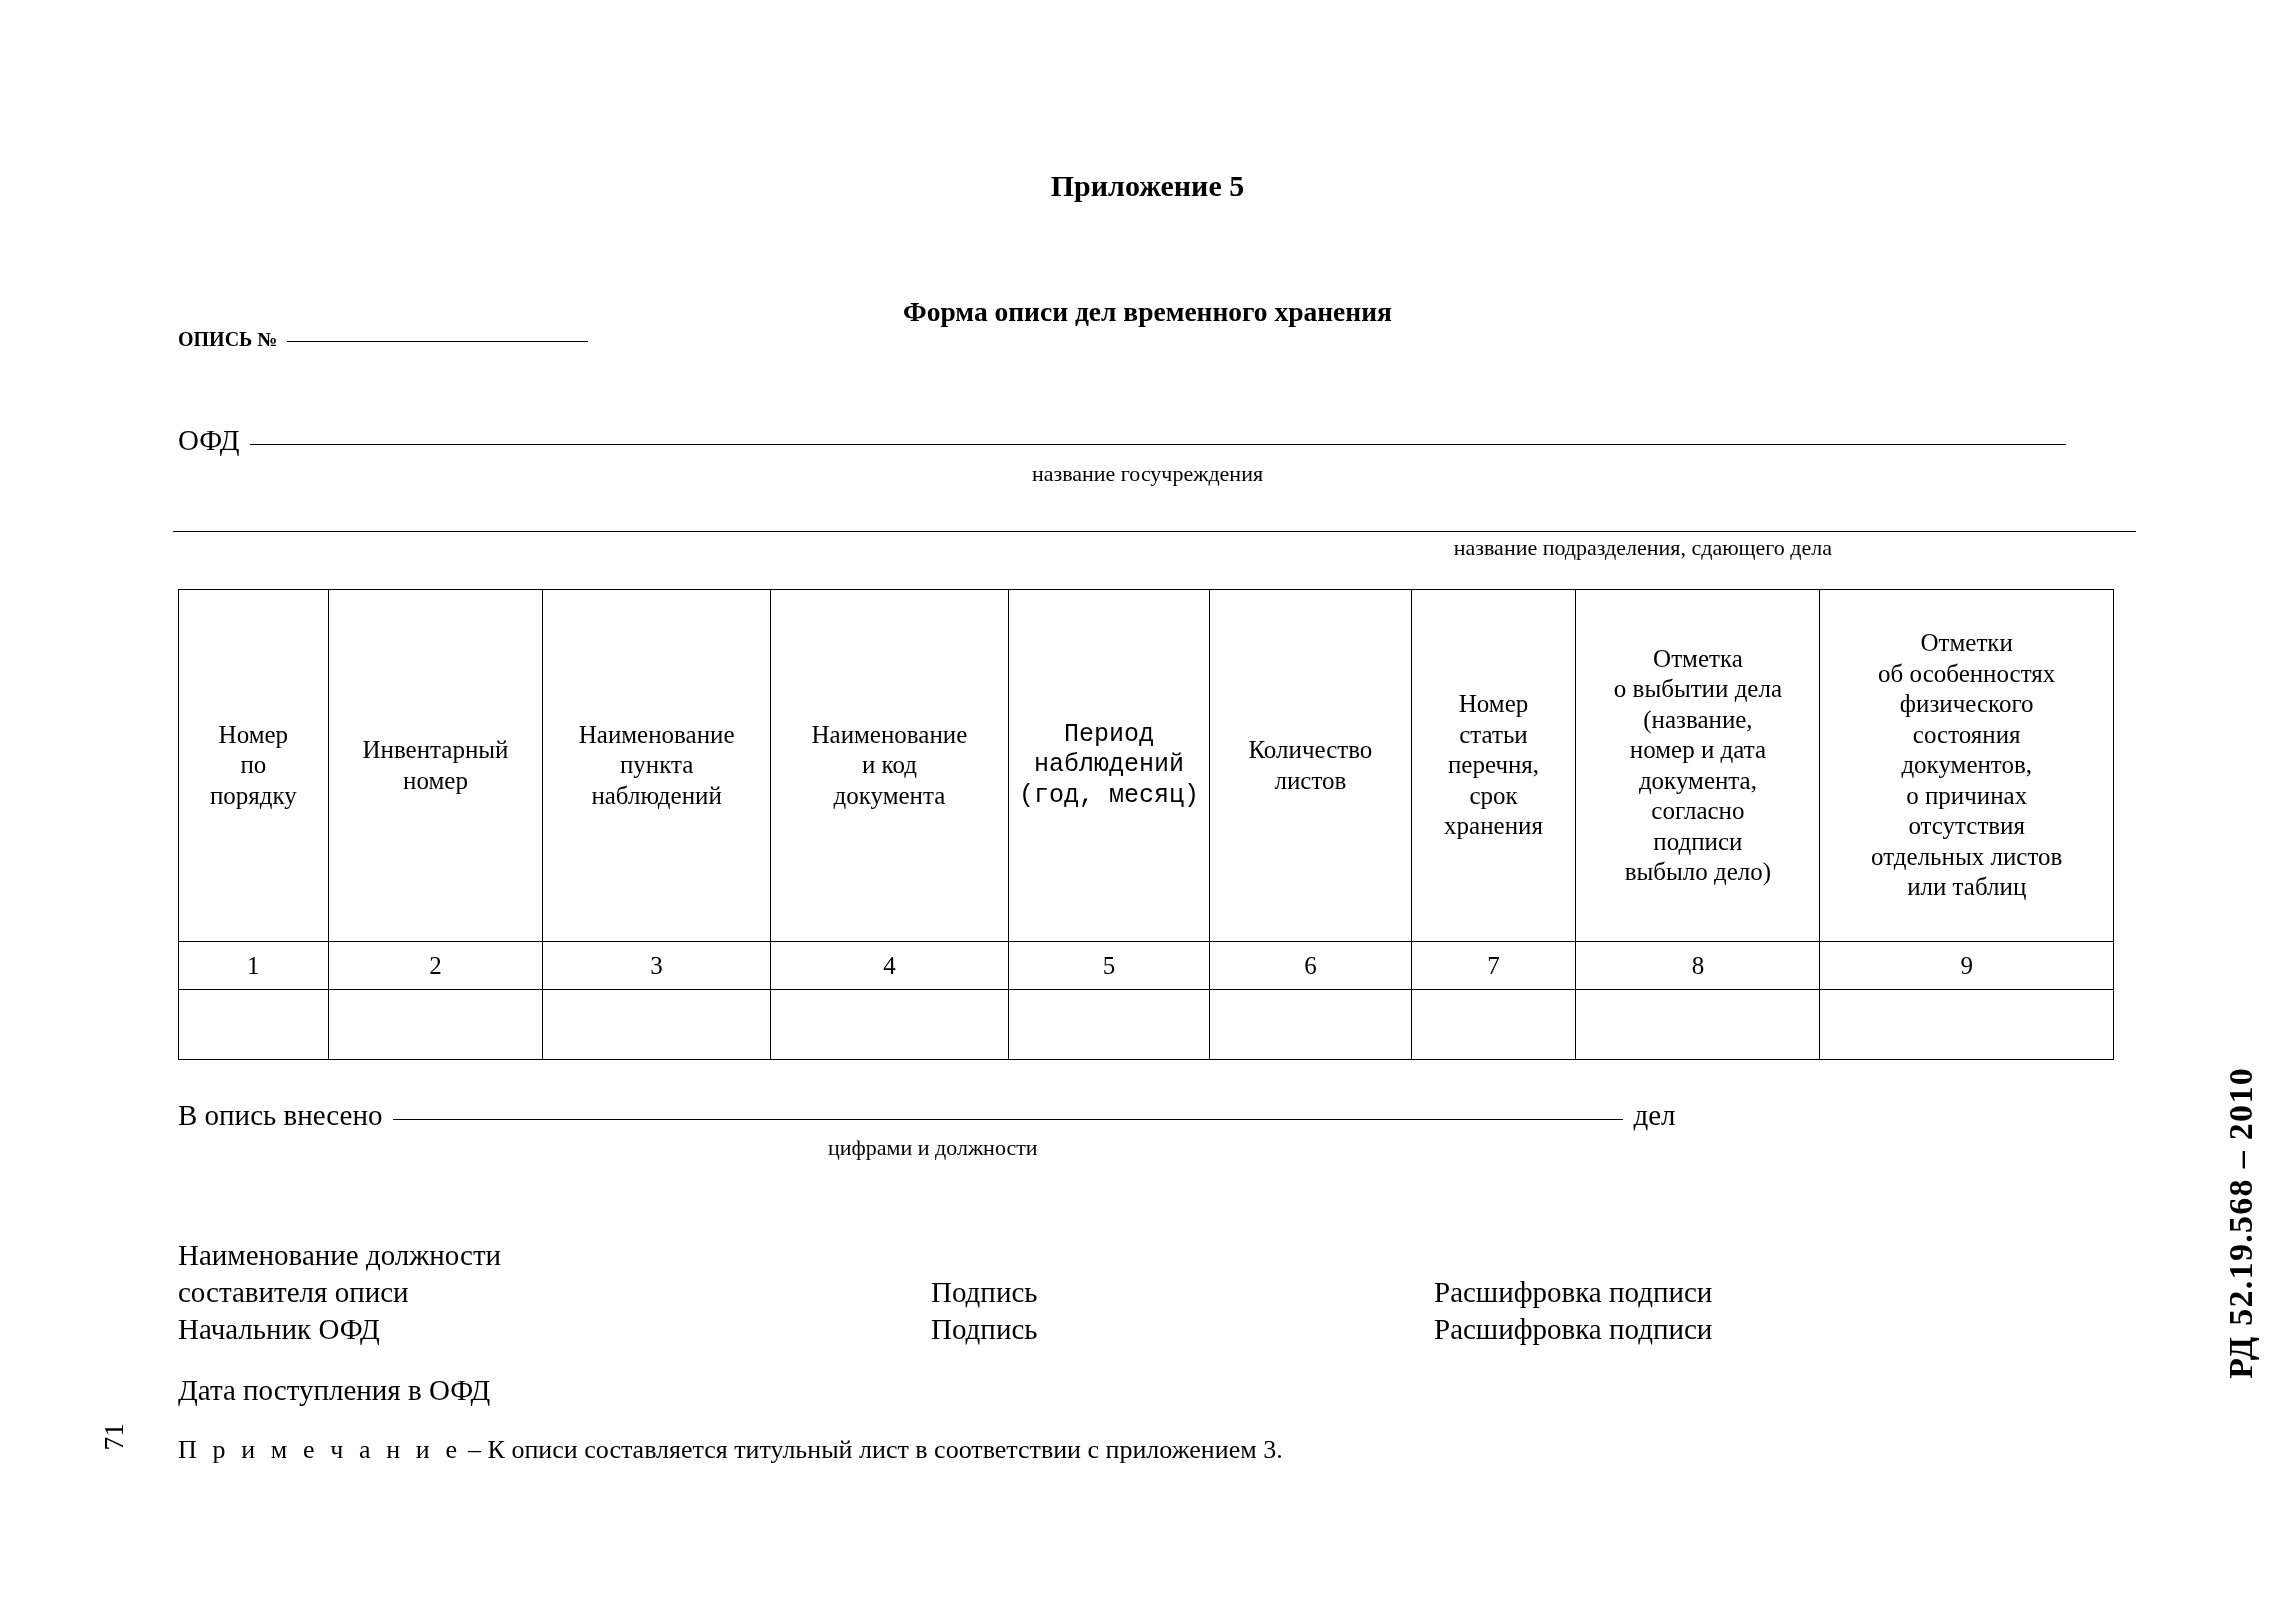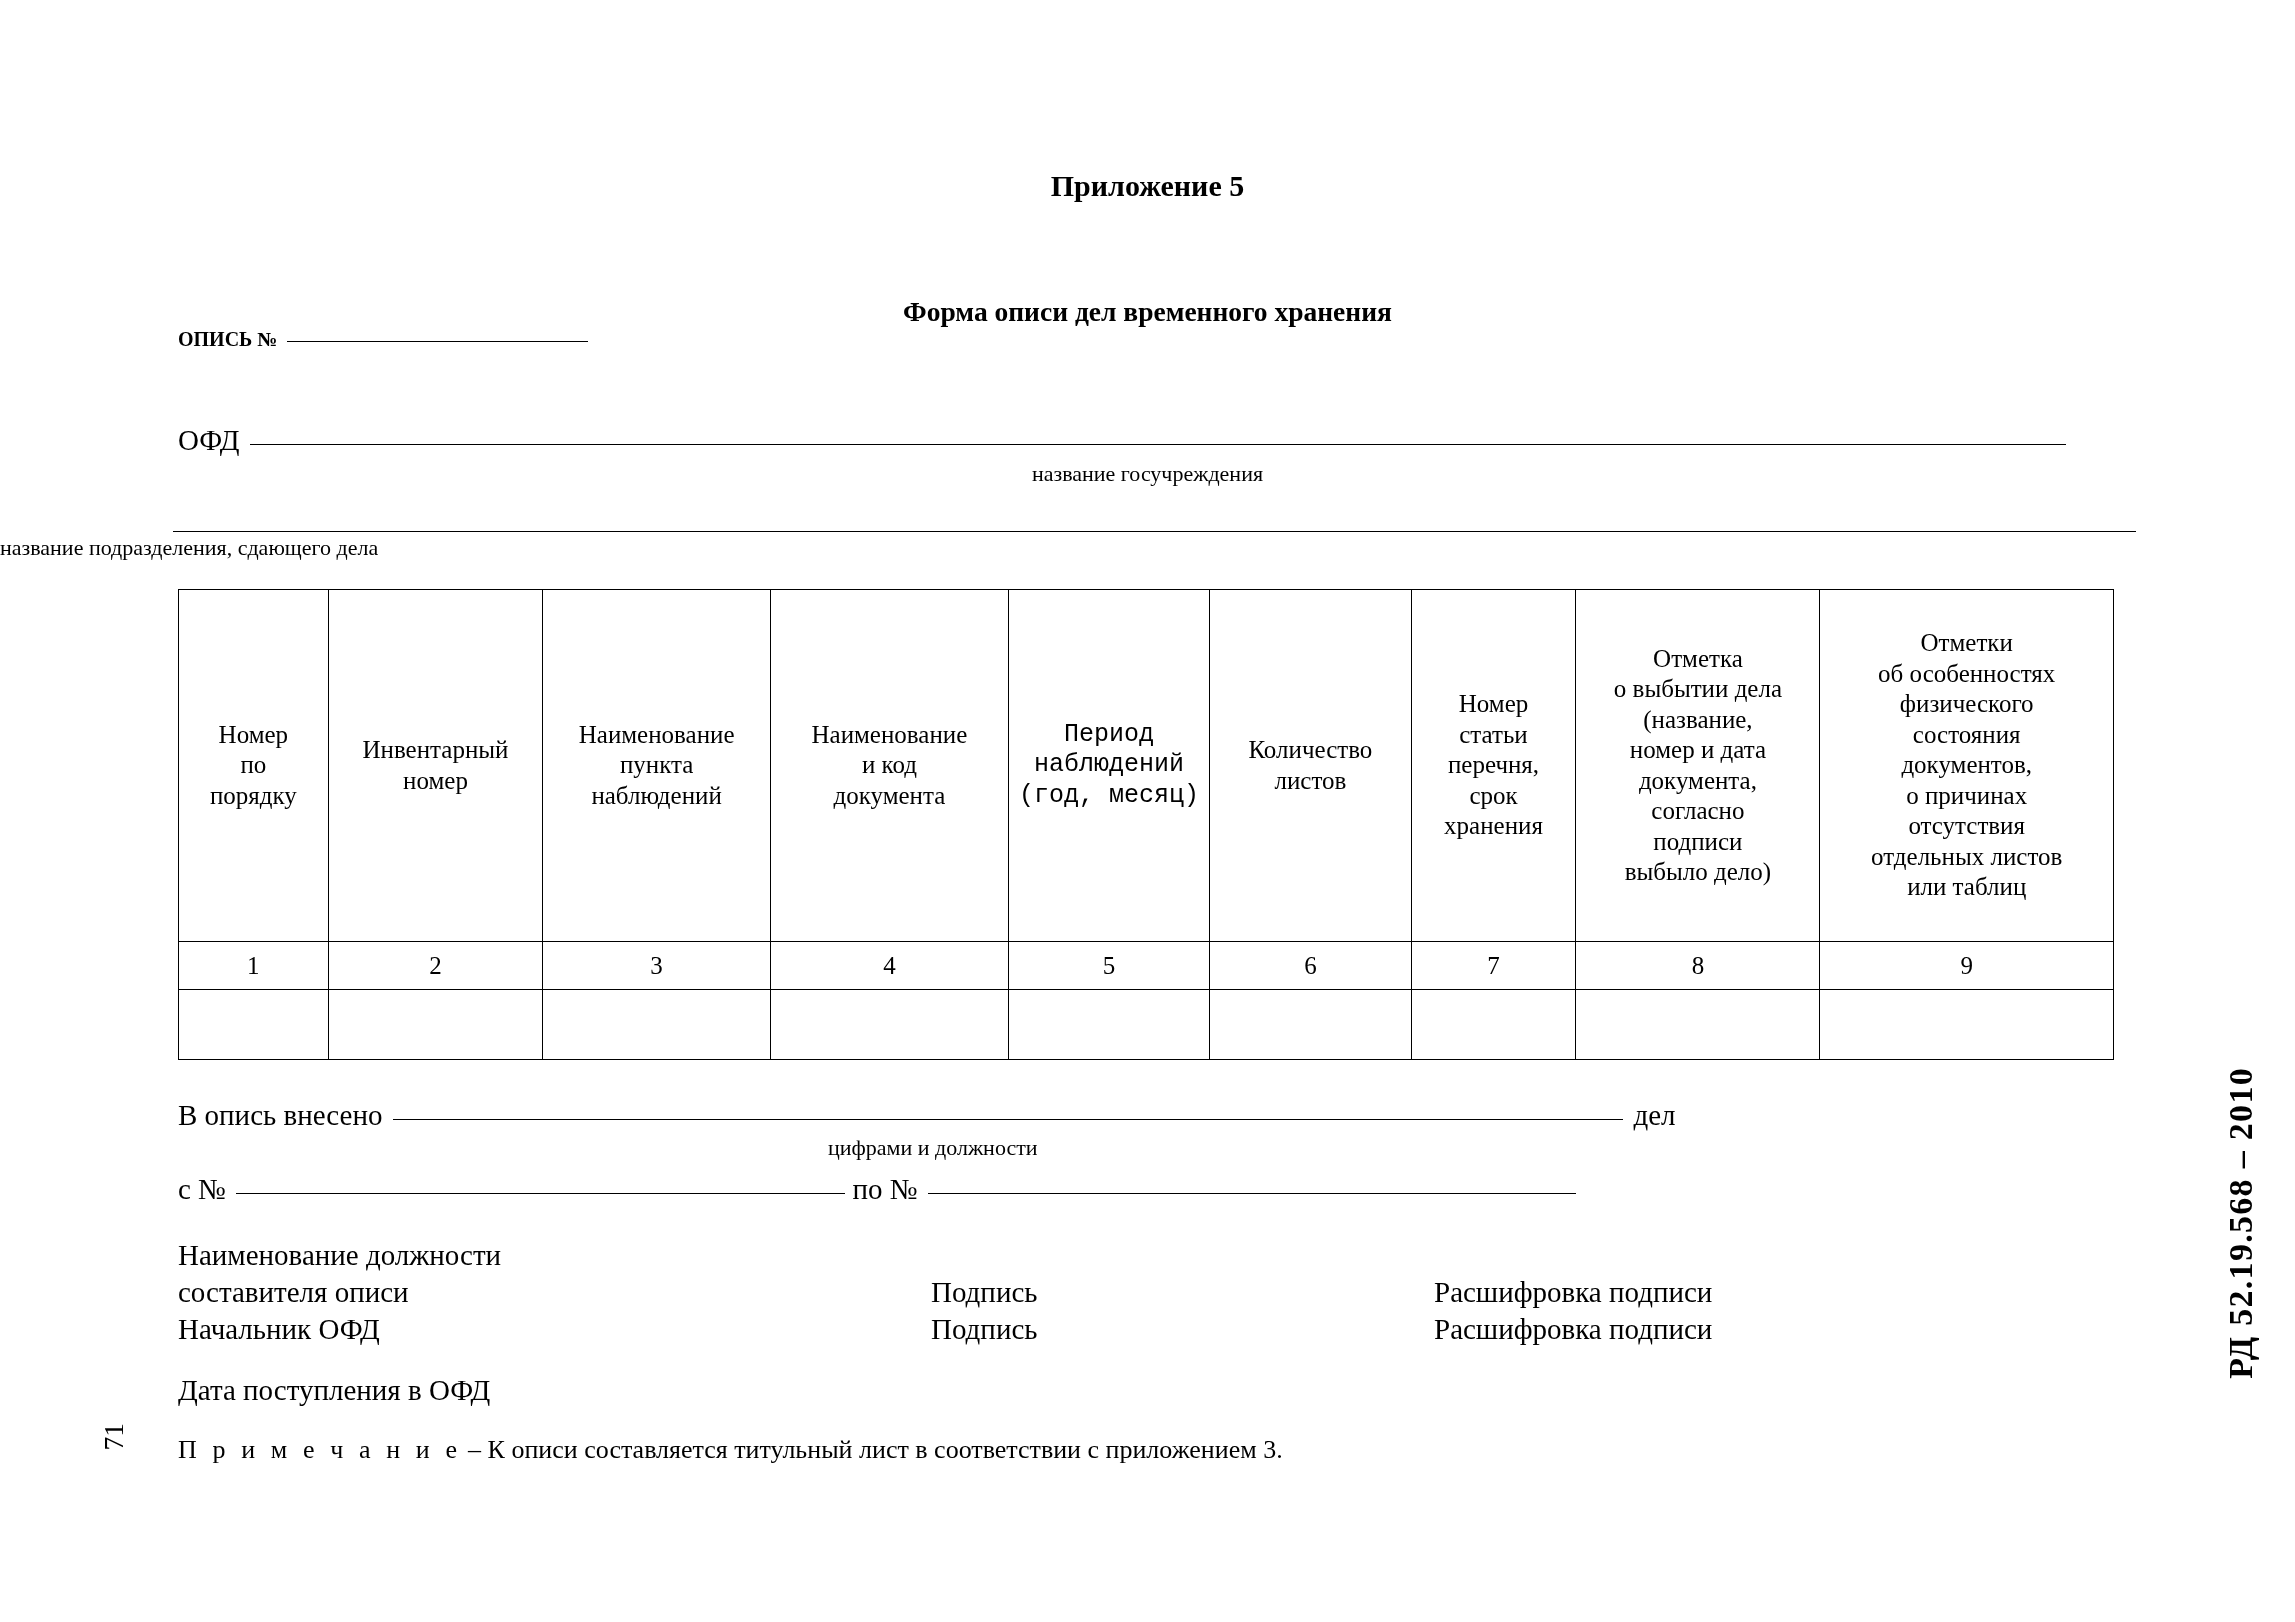--- a/index.html
+++ b/index.html
@@ -91,21 +91,21 @@
     position: absolute;
     left: 173px; top: 530px;
     width: 1963px;
     border-bottom: 1.3px solid #000;
     height: 0.7px;
   }
   .caption-2 {
     position: absolute;
     left: 0; top: 535px;
     width: 1832px;
-    text-align: left;
+    text-align: right;
     font-size: 22px;
   }
 
   
   .tbl-wrap {
     position: absolute;
     left: 178px;
     top: 589px;
     width: 1936px;
   }
@@ -303,24 +303,20 @@
       </tr>
     </tbody>
       </table>
   </div>
 
   <div class="entered">
     <span>В опись внесено</span><span class="rule"></span><span>дел</span>
   </div>
   <div class="caption-3">цифрами и должности</div>
 
-  <div class="range-line">
-    <span>с №</span><span class="rule-a"></span>
-    <span>по №</span><span class="rule-b"></span>
-  </div>
 
   <div class="sig-block">
     <div class="sig-row">
       <span class="col-a">Наименование должности</span>
     </div>
     <div class="sig-row">
       <span class="col-a">составителя описи</span>
       <span class="col-b">Подпись</span>
       <span class="col-c">Расшифровка подписи</span>
     </div>

